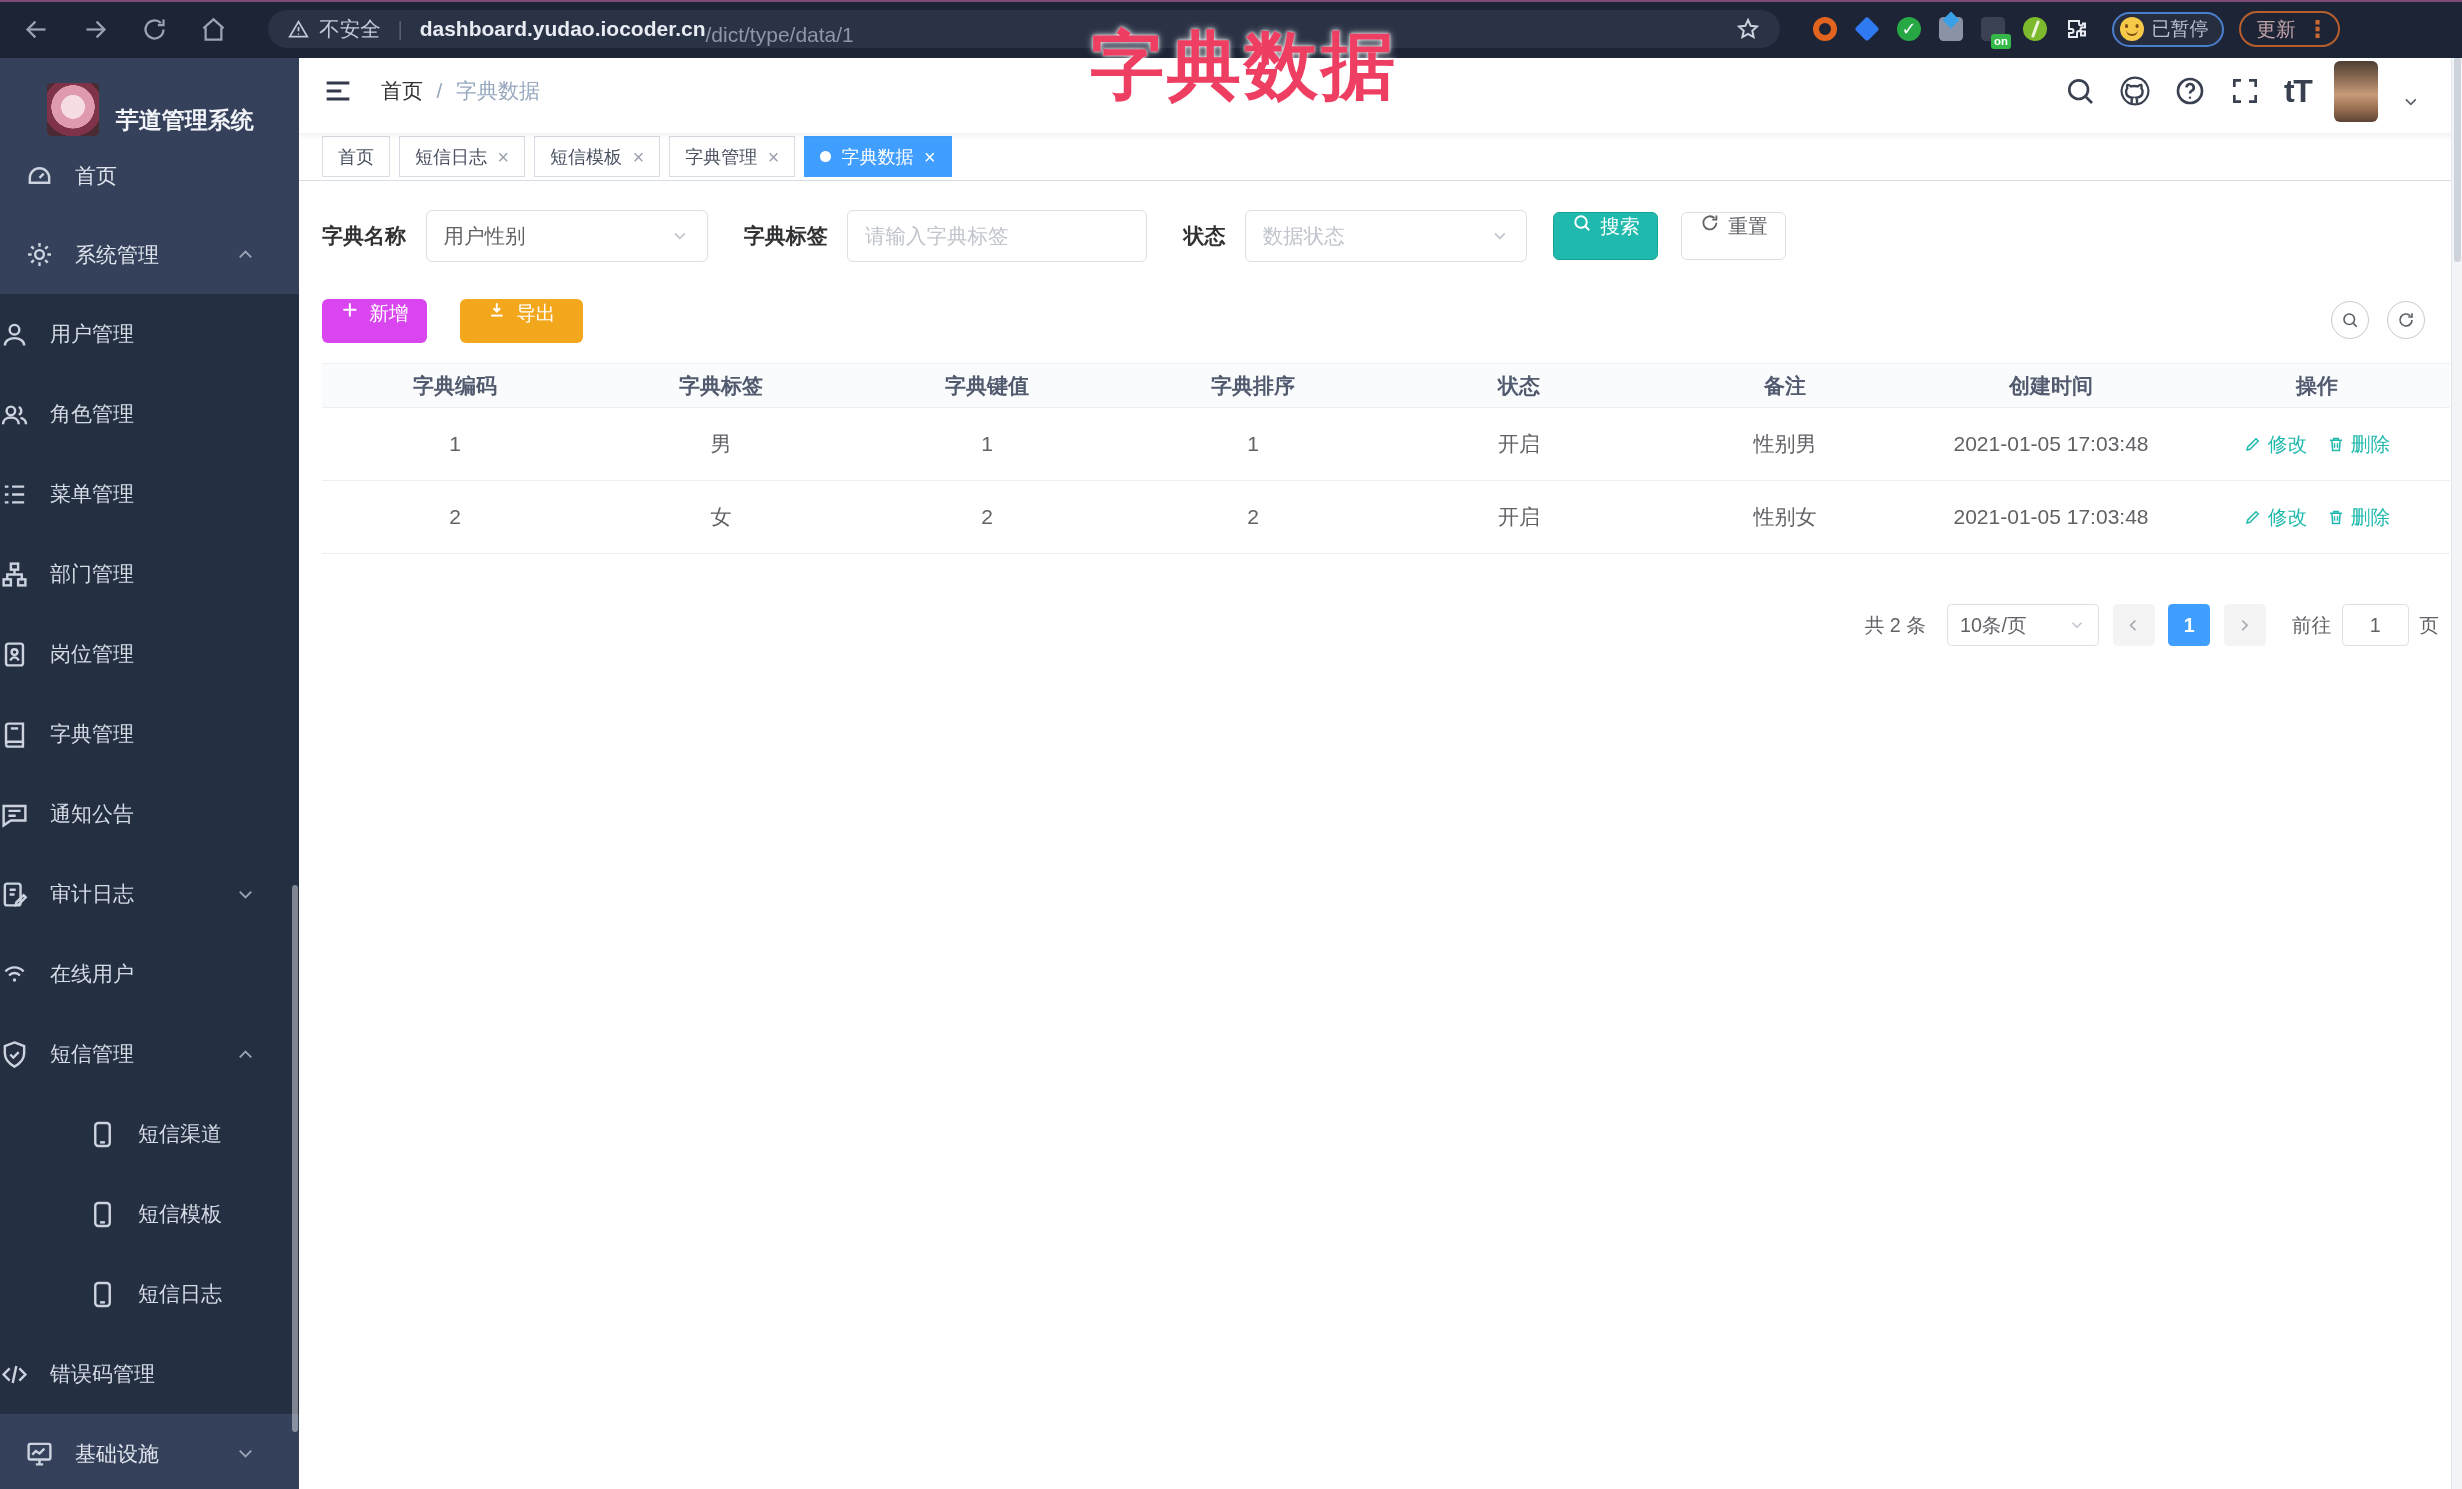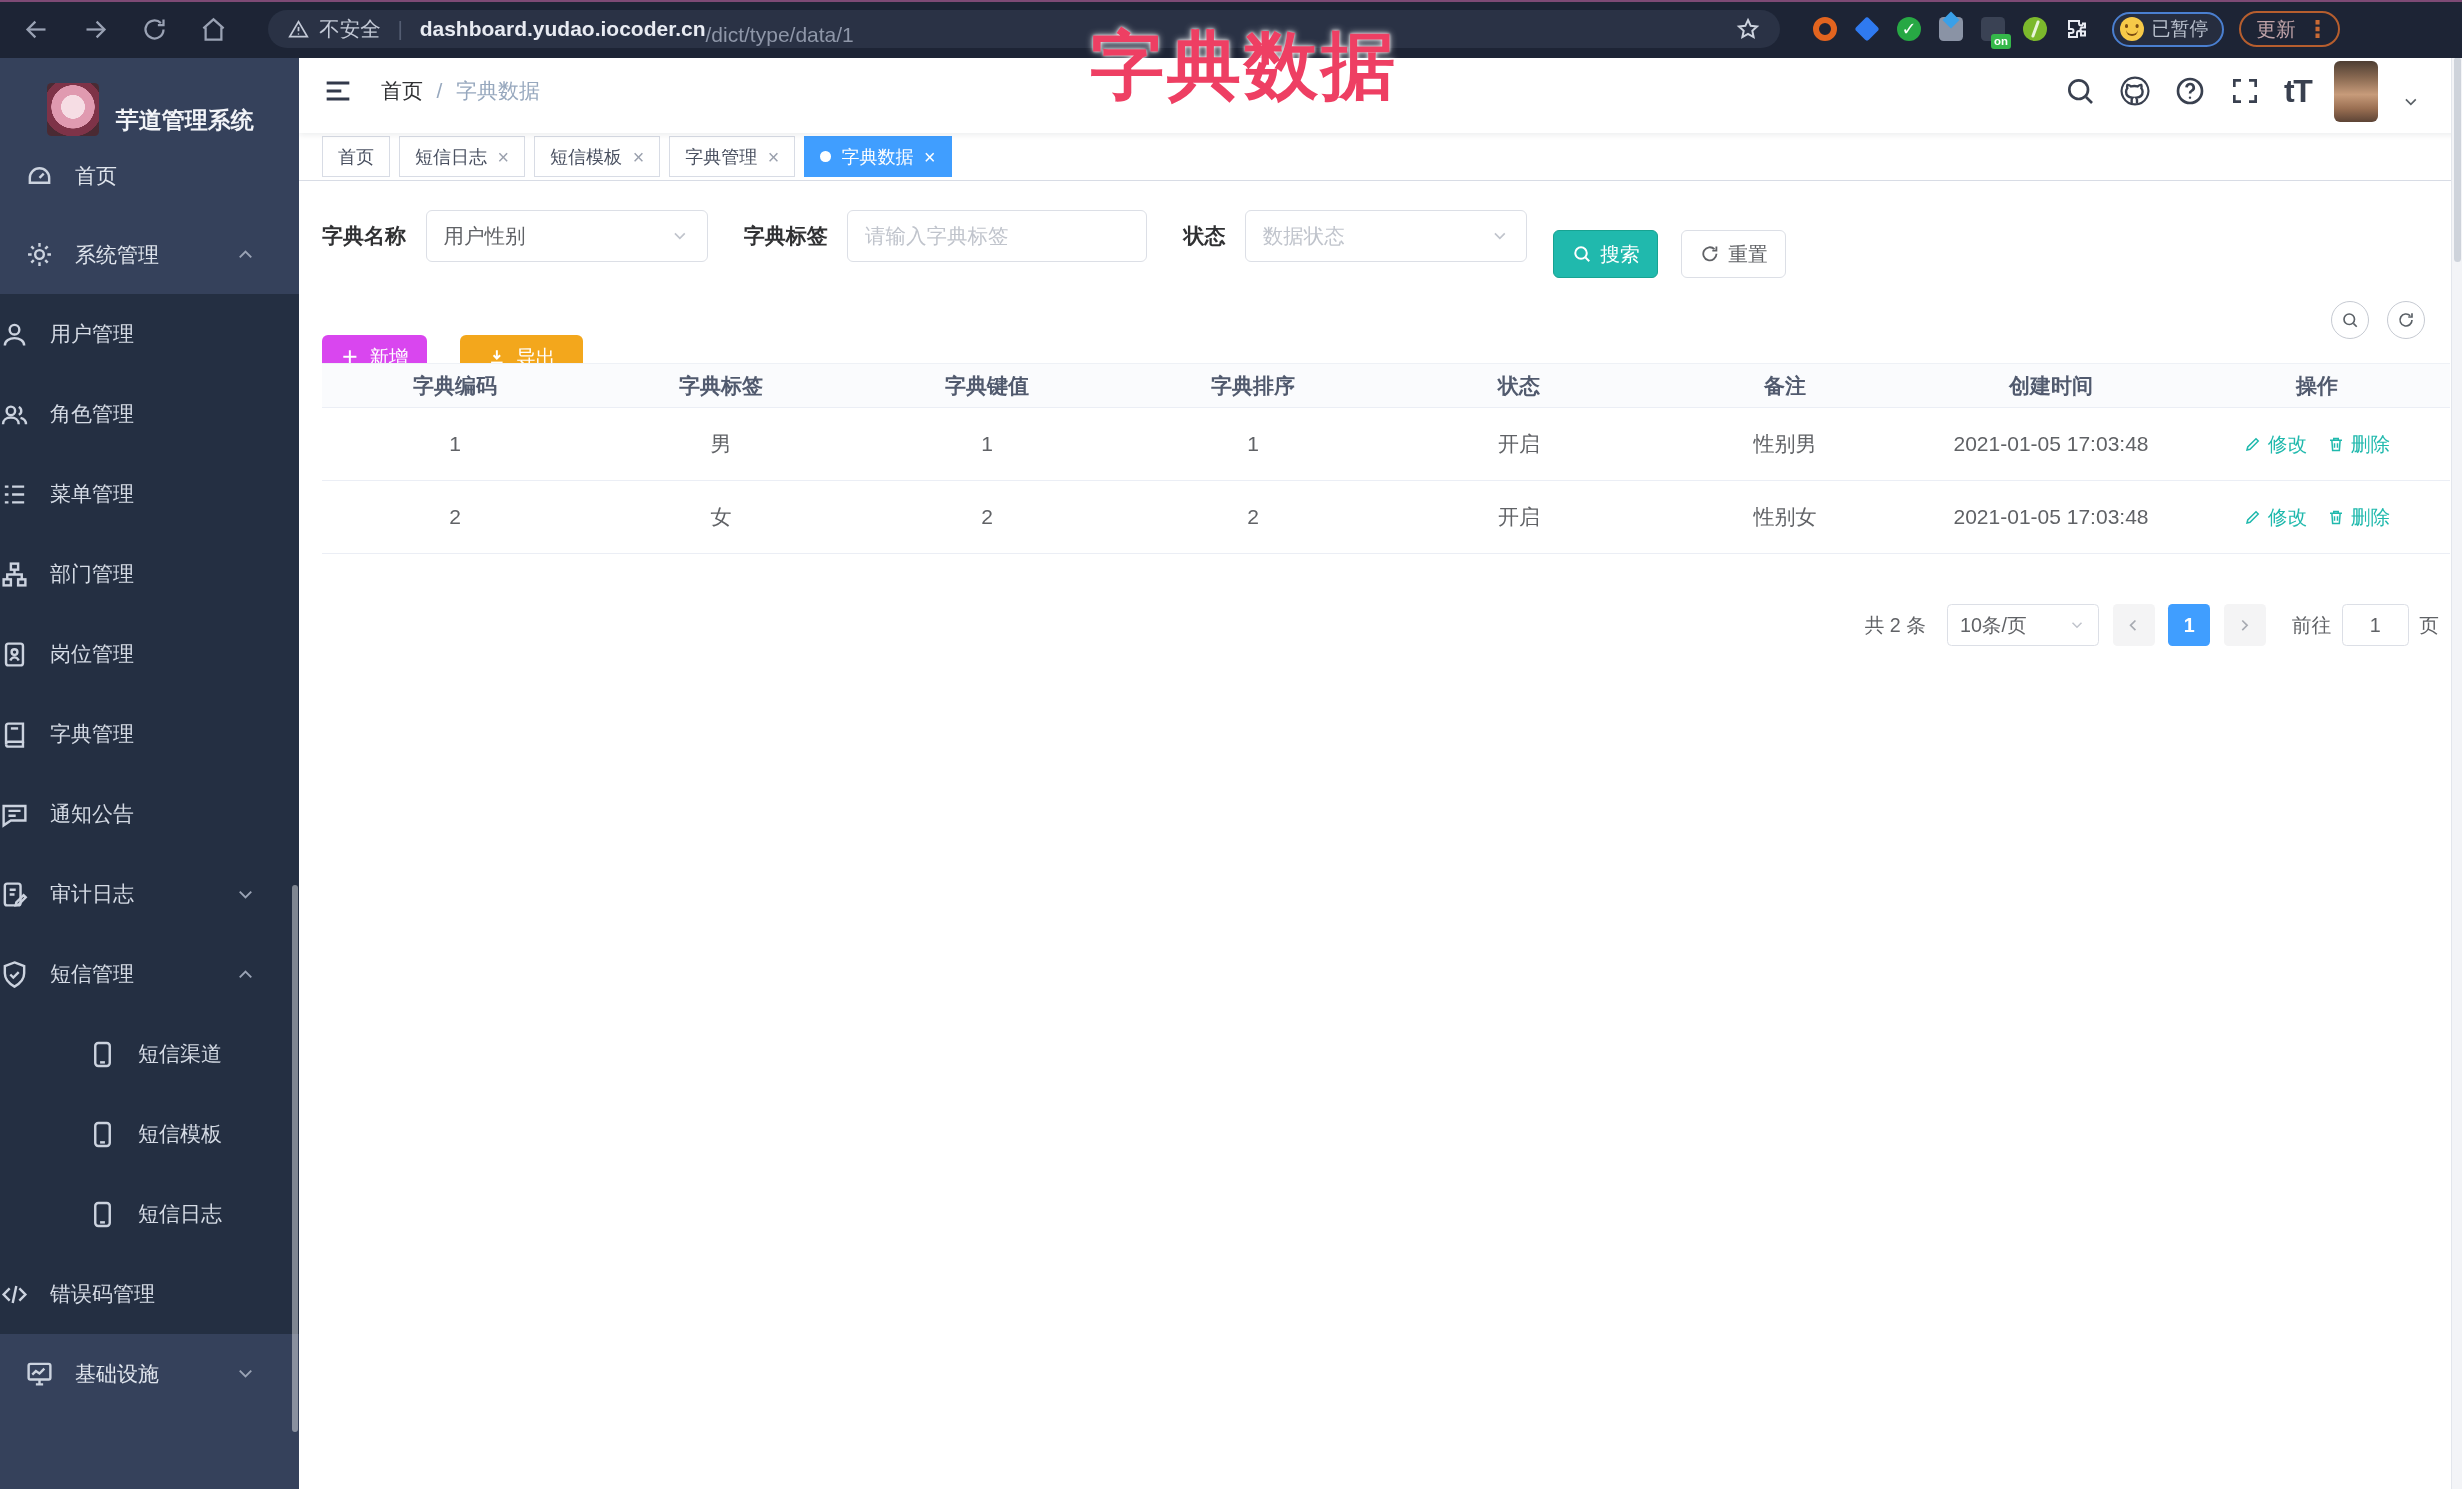--- a/index.html
+++ b/index.html
@@ -89,21 +89,21 @@
   .sel, .inp { height:52px; border:1.5px solid #dcdfe6; border-radius:6px; background:#fff; display:flex; align-items:center; padding:0 16.7px; }
   .sel { width:282px; justify-content:space-between; }
   .sel .sval { font-size:20.5px; color:#606266; }
   .sel .sph { font-size:20.5px; color:#c0c4cc; }
   .sel .scaret { width:19.7px; height:19.7px; color:#c0c4cc; }
   .sel .scaret svg { width:100%; height:100%; }
   .inp { width:300px; }
   .inp input { border:none; outline:none; width:100%; font-size:20.5px; color:#606266; font-family:inherit; }
   .inp input::placeholder { color:#c0c4cc; }
   .gap48 { width:36px; }
-  .btn { display:flex; align-items:center; justify-content:center; gap:9px; border-radius:6px; font-size:19.7px; cursor:pointer; border:1.5px solid transparent;margin-top:36px; }
+  .btn { display:flex; align-items:flex-start; justify-content:center; gap:9px; border-radius:6px; font-size:19.7px; cursor:pointer; border:1.5px solid transparent; }
   .btn .bic { width:19.7px; height:19.7px; }
   .btn .bic svg { width:100%; height:100%; }
   .btn-search { width:105px; height:48px; background:#20b9ad; border-color:#17a392; color:#fff; margin-left:26px; }
   .btn-reset { width:105px; height:48px; background:#fff; border-color:#dcdfe6; color:#606266; margin-left:23px; }
 
   
   .toolbar { position:absolute; top:250px; left:23px; display:flex; align-items:center; }
   .btn-add { width:105px; height:44px; background:#d946ef; color:#fff; }
   .btn-export { width:123px; height:44px; background:#f3a71c; color:#fff; margin-left:33px; }
   .tool-circles { position:absolute; top:252px; right:37px; display:flex; gap:18px; }
@@ -288,20 +288,28 @@
       <div class="menu-item">
         <span class="mi"><svg viewBox="0 0 24 24" fill="none" stroke="currentColor" stroke-width="2">
               <rect x="4" y="3" width="13" height="18" rx="2"></rect>
               <path d="M8 8h5M8 12h4"></path>
               <path d="M13.5 18.5l6-6 1.8 1.8-6 6-2.3.5z"></path>
             </svg></span>
         <span>审计日志</span>
         <span class="caret"><svg viewBox="0 0 24 24" fill="none" stroke="currentColor" stroke-width="2">
               <path d="M6 9l6 6 6-6"></path>
             </svg></span>
+      </div>
+      <div class="menu-item">
+        <span class="mi"><svg viewBox="0 0 24 24" fill="none" stroke="currentColor" stroke-width="2">
+              <path d="M4.5 9.5a10 10 0 0 1 15 0"></path>
+              <path d="M7.5 12.8a6 6 0 0 1 9 0"></path>
+              <circle cx="12" cy="16.5" r="1.4" fill="currentColor" stroke="none"></circle>
+            </svg></span>
+        <span>在线用户</span>
       </div>
       <div class="menu-item">
         <span class="mi"><svg viewBox="0 0 24 24" fill="none" stroke="currentColor" stroke-width="2">
               <path d="M12 2l8 3v6c0 5-3.5 8.5-8 11-4.5-2.5-8-6-8-11V5z"></path>
               <path d="M8.5 12l2.5 2.5 4.5-4.5"></path>
             </svg></span>
         <span>短信管理</span>
         <span class="caret"><svg viewBox="0 0 24 24" fill="none" stroke="currentColor" stroke-width="2">
               <path d="M6 15l6-6 6 6"></path>
             </svg></span>

